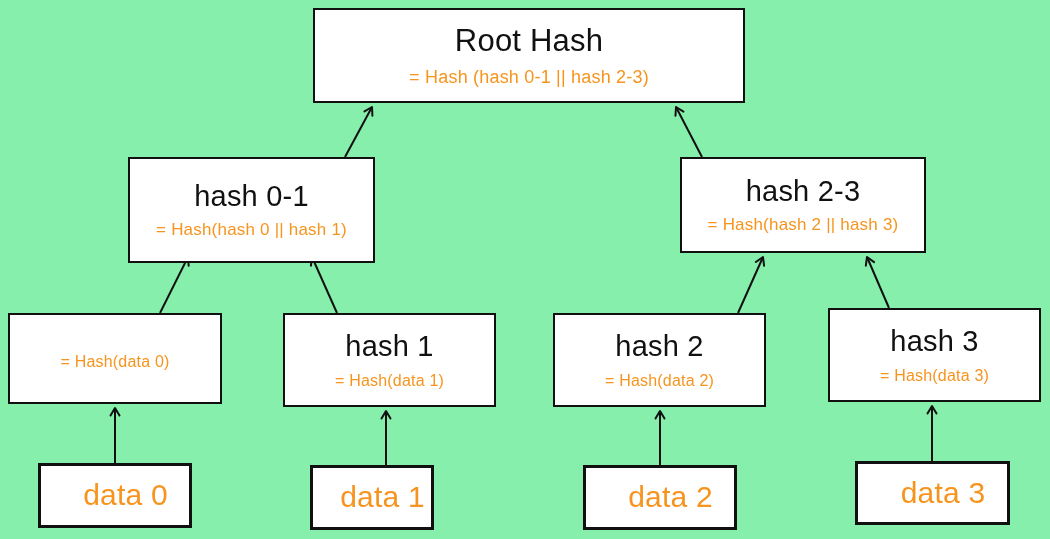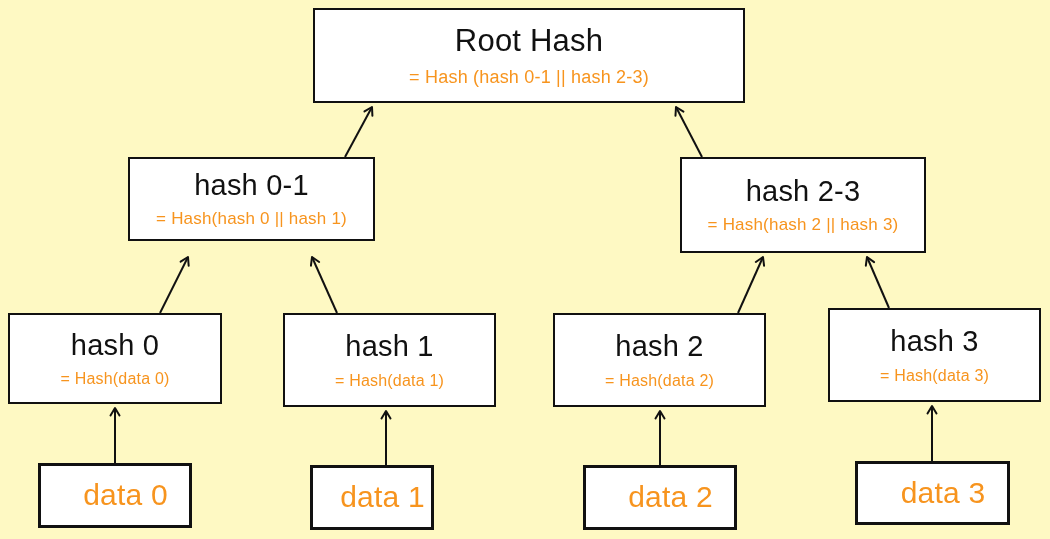--- a/index.html
+++ b/index.html
@@ -5,21 +5,21 @@
   html, body {
     margin: 0;
     padding: 0;
     background: #ffffff;
     font-family: "Liberation Sans", sans-serif;
   }
   .canvas {
     position: relative;
     width: 1050px;
     height: 539px;
-    background: #fef9c3;
+    background: #86efac;
     overflow: hidden;
   }
   .arrows-layer {
     position: absolute;
     left: 0;
     top: 0;
     width: 1050px;
     height: 539px;
     pointer-events: none;
   }
@@ -60,21 +60,21 @@
   .node.data-node {
     border-width: 3px;
     padding-left: 21px;
   }
   .node.data-node .label {
     color: #F7941E;
     font-size: 30px;
   }
   
   #node-root   { left: 313px; top:   8px; width: 432px; height: 95px; }
-  #node-h01    { left: 128px; top: 157px; width: 247px; height: 84px; }
+  #node-h01    { left: 128px; top: 157px; width: 247px; height: 106px; }
   #node-h23    { left: 680px; top: 157px; width: 246px; height: 96px; }
   #node-h0     { left:   8px; top: 313px; width: 214px; height: 91px; }
   #node-h1     { left: 283px; top: 313px; width: 213px; height: 94px; }
   #node-h2     { left: 553px; top: 313px; width: 213px; height: 94px; }
   #node-h3     { left: 828px; top: 308px; width: 213px; height: 94px; }
   #node-d0     { left:  38px; top: 463px; width: 154px; height: 65px; }
   #node-d1     { left: 310px; top: 465px; width: 124px; height: 65px; }
   #node-d2     { left: 583px; top: 465px; width: 154px; height: 65px; }
   #node-d3     { left: 855px; top: 461px; width: 155px; height: 64px; }
 </style>
@@ -112,21 +112,20 @@
   <div class="node" id="node-h01">
     <div class="label">hash 0-1</div>
     <div class="formula">= Hash(hash 0 || hash 1)</div>
   </div>
   <div class="node" id="node-h23">
     <div class="label">hash 2-3</div>
     <div class="formula">= Hash(hash 2 || hash 3)</div>
   </div>
 
   <div class="node leaf" id="node-h0">
-    <div class="label">hash 0</div>
     <div class="formula">= Hash(data 0)</div>
   </div>
   <div class="node leaf" id="node-h1">
     <div class="label">hash 1</div>
     <div class="formula">= Hash(data 1)</div>
   </div>
   <div class="node leaf" id="node-h2">
     <div class="label">hash 2</div>
     <div class="formula">= Hash(data 2)</div>
   </div>

